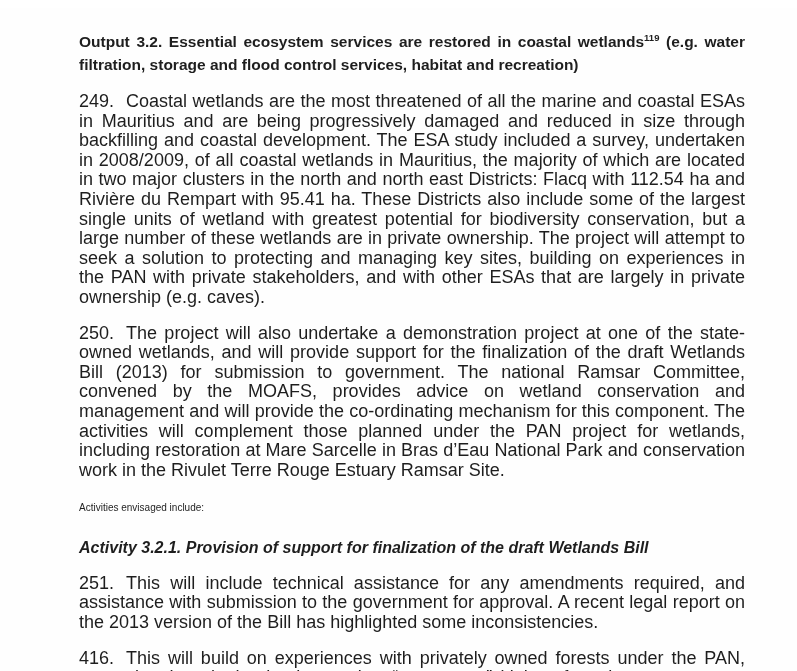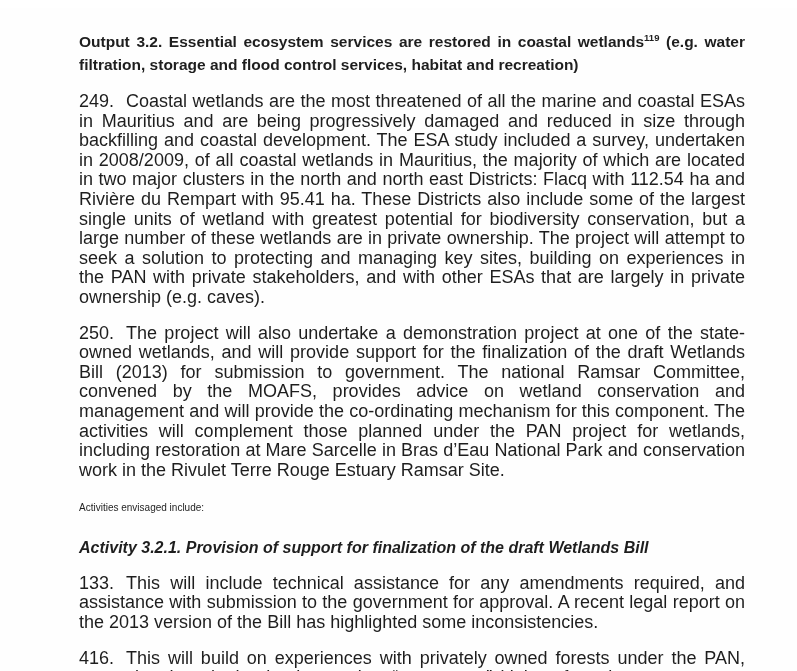--- a/index.html
+++ b/index.html
@@ -60,18 +60,18 @@
   <h2 class="output-heading"><span>Output 3.2. Essential ecosystem services are restored in coastal wetlands</span><span class="fnref">119</span><span> (e.g. water filtration, storage and flood control services, habitat and recreation)</span></h2>
 
   <p class="body-para"><span>249.</span><span class="num-gap"></span><span>Coastal wetlands are the most threatened of all the marine and coastal ESAs in Mauritius and are being progressively damaged and reduced in size through backfilling and coastal development. The ESA study included a survey, undertaken in 2008/2009, of all coastal wetlands in Mauritius, the majority of which are located in two major clusters in the north and north east Districts: Flacq with 112.54 ha and Rivière du Rempart with 95.41 ha. These Districts also include some of the largest single units of wetland with greatest potential for biodiversity conservation, but a large number of these wetlands are in private ownership. The project will attempt to seek a solution to protecting and managing key sites, building on experiences in the PAN with private stakeholders, and with other ESAs that are largely in private ownership (e.g. caves).</span></p>
 
   <p class="body-para"><span>250.</span><span class="num-gap"></span><span>The project will also undertake a demonstration project at one of the state-owned wetlands, and will provide support for the finalization of the draft Wetlands Bill (2013) for submission to government. The national Ramsar Committee, convened by the MOAFS, provides advice on wetland conservation and management and will provide the co-ordinating mechanism for this component. The activities will complement those planned under the PAN project for wetlands, including restoration at Mare Sarcelle in Bras d’Eau National Park and conservation work in the Rivulet Terre Rouge Estuary Ramsar Site.</span></p>
 
   <p class="intro-line"><span>Activities envisaged include:</span></p>
 
   <h3 class="activity-heading"><span>Activity 3.2.1. Provision of support for finalization of the draft Wetlands Bill</span></h3>
 
-  <p class="body-para"><span>133.</span><span class="num-gap"></span><span>This will include technical assistance for any amendments required, and assistance with submission to the government for approval. A recent legal report on the 2013 version of the Bill has highlighted some inconsistencies.</span></p>
+  <p class="body-para"><span>251.</span><span class="num-gap"></span><span>This will include technical assistance for any amendments required, and assistance with submission to the government for approval. A recent legal report on the 2013 version of the Bill has highlighted some inconsistencies.</span></p>
 
 
   <p class="body-para"><span>416.</span><span class="num-gap"></span><span>This will build on experiences with privately owned forests under the PAN, assessing the role that land swapping, “easements” (rights of use by one person or entity over land owned by another) and tax incentives might play, and develop a strategy with a set of options for resolving this issue.</span></p>
 
 </div>
 
 </body></html>

